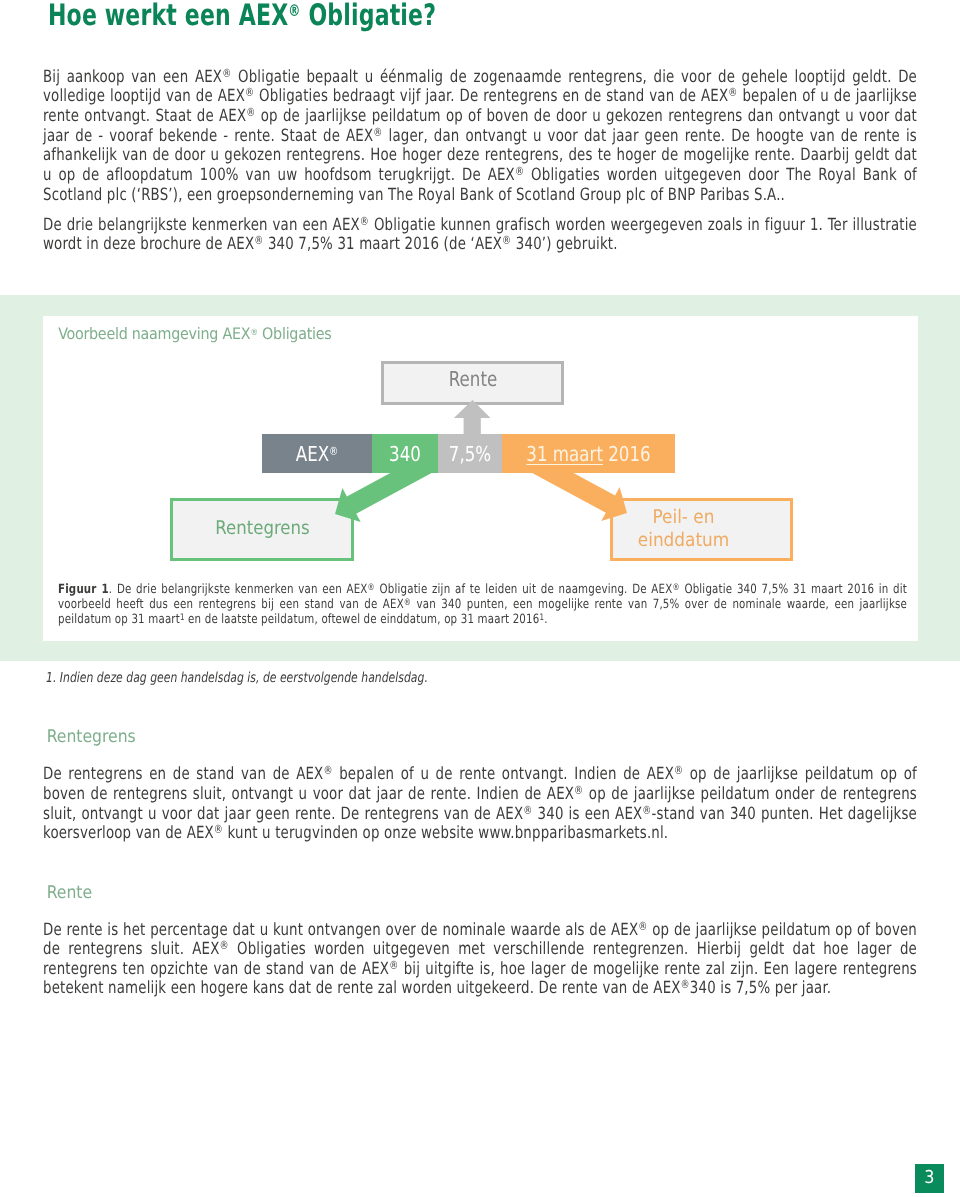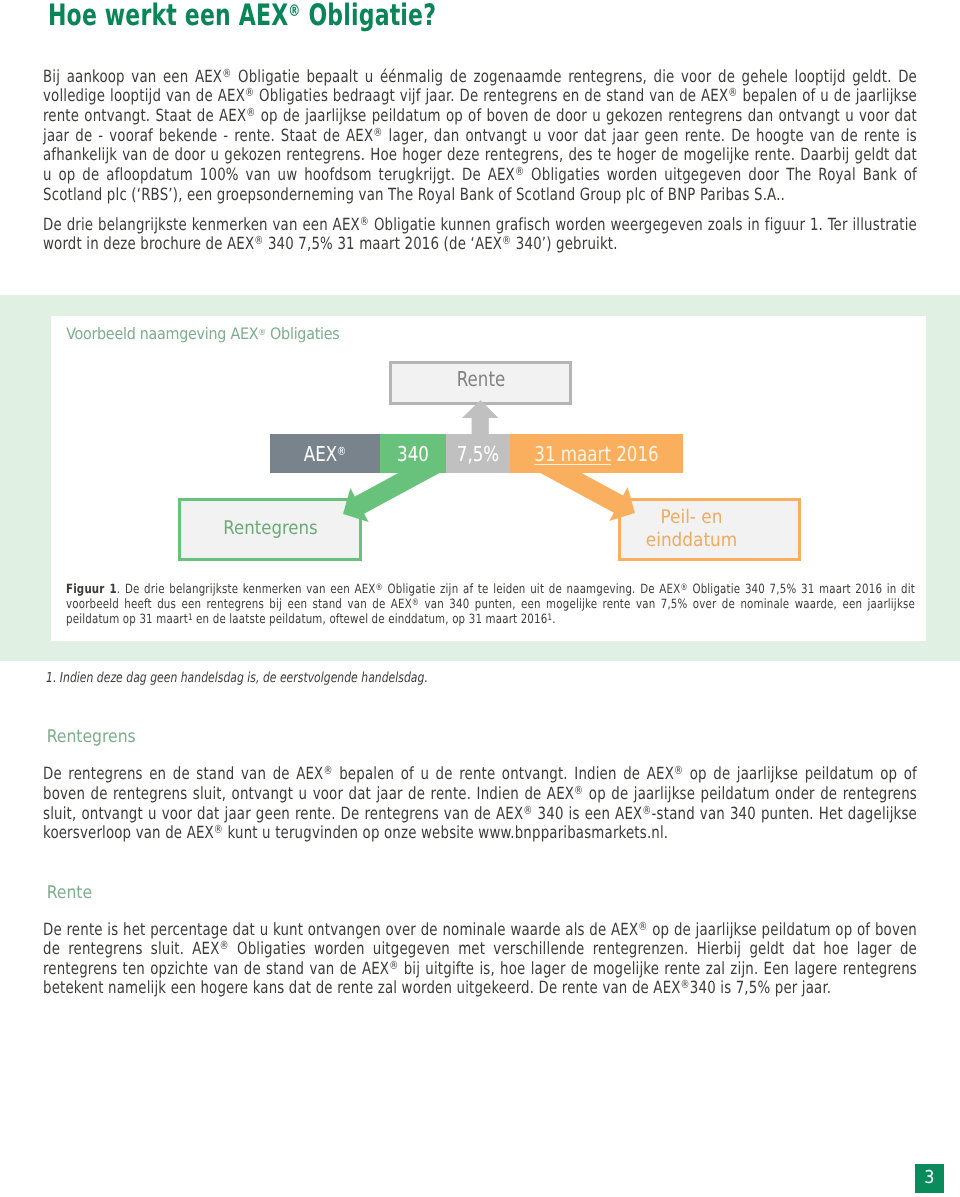--- a/index.html
+++ b/index.html
@@ -19,21 +19,21 @@
         letter-spacing:0.2px;color:#3c3c3b;text-align:justify;
         font-family:"DejaVu Sans Condensed","DejaVu Sans",sans-serif;
         transform:scaleX(0.88105);transform-origin:left top;}
   sup{line-height:0;}
   .para sup{font-size:0.68em;vertical-align:0.40em;}
   #p1{top:66.7px;}
   #p2{top:214.7px;}
 
   
   .band{position:absolute;left:0;top:295px;width:960px;height:366px;background:#e0f0e2;}
-  .fig-card{position:absolute;left:43px;top:21px;width:875px;height:325px;background:#ffffff;margin-left:8px;}
+  .fig-card{position:absolute;left:43px;top:21px;width:875px;height:325px;background:#ffffff;}
   .fig-title{position:absolute;left:15.2px;top:9.4px;font-size:15.9px;line-height:18px;
              letter-spacing:-0.26px;color:#7fae8c;white-space:nowrap;}
   .fig-title sup{font-size:0.55em;vertical-align:0.5em;}
 
   .caption{position:absolute;left:15px;top:265.5px;width:950px;font-size:12.75px;
            letter-spacing:0.2px;line-height:15px;color:#3c3c3b;text-align:justify;
            transform:scaleX(0.8937);transform-origin:left top;}
   .caption b{font-weight:bold;}
   .caption sup{font-size:0.7em;vertical-align:0.35em;}
 

